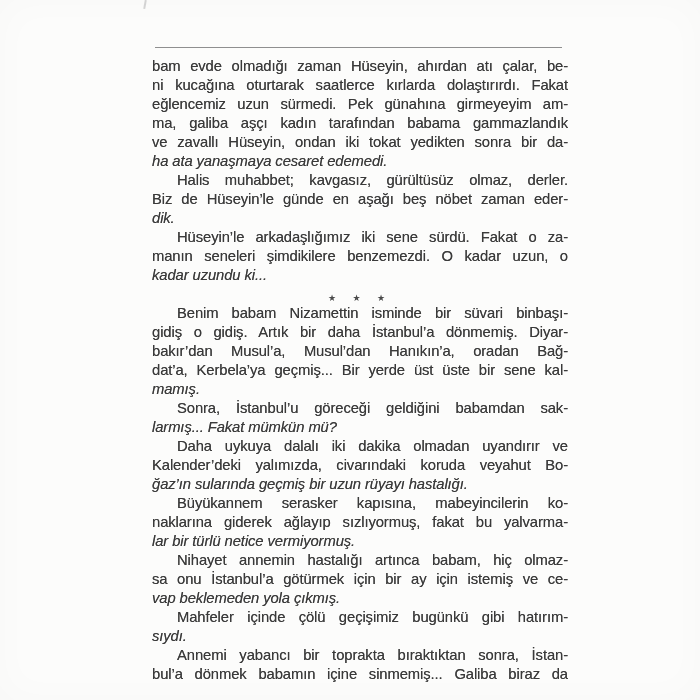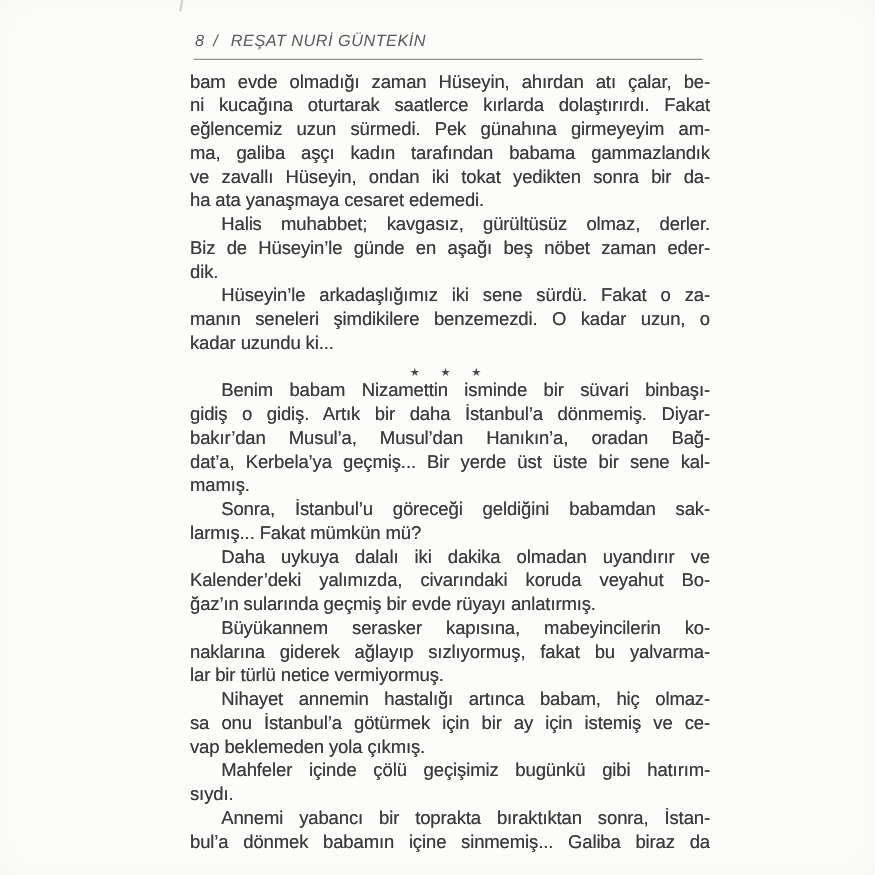--- a/index.html
+++ b/index.html
@@ -59,45 +59,41 @@
   }
   .ln {
     height: 19px;
     overflow: hidden;
     text-align: justify;
     text-align-last: justify;
   }
   .ln.left {
     text-align: left;
     text-align-last: left;
+    font-style: italic;
   }
   .ln.center {
     text-align: center;
     text-align-last: center;
     font-size: 9px;
     letter-spacing: 7px;
     color: #4a4a4a;
     text-shadow: none;
     padding-top: 4px;
     height: 15px;
   }
   .ln.indent { text-indent: 25px; }
 </style>
 </head>
 <body>
 
 <div class="page">
 
   <div class="scan-artifact"></div>
 
-  <div class="running-header">
-    <span class="page-num">8</span>
-    <span class="divider">/</span>
-    <span class="author">REŞAT NURİ GÜNTEKİN</span>
-  </div>
 
   <div class="header-rule"></div>
 
   <div class="body-text" id="body-text">
       <div class="ln">bam evde olmadığı zaman Hüseyin, ahırdan atı çalar, be-</div>
       <div class="ln">ni kucağına oturtarak saatlerce kırlarda dolaştırırdı. Fakat</div>
       <div class="ln">eğlencemiz uzun sürmedi. Pek günahına girmeyeyim am-</div>
       <div class="ln">ma, galiba aşçı kadın tarafından babama gammazlandık</div>
       <div class="ln">ve zavallı Hüseyin, ondan iki tokat yedikten sonra bir da-</div>
       <div class="ln left">ha ata yanaşmaya cesaret edemedi.</div>
@@ -110,21 +106,21 @@
       <div class="ln center">★ ★ ★</div>
       <div class="ln indent">Benim babam Nizamettin isminde bir süvari binbaşı-</div>
       <div class="ln">gidiş o gidiş. Artık bir daha İstanbul’a dönmemiş. Diyar-</div>
       <div class="ln">bakır’dan Musul’a, Musul’dan Hanıkın’a, oradan Bağ-</div>
       <div class="ln">dat’a, Kerbela’ya geçmiş... Bir yerde üst üste bir sene kal-</div>
       <div class="ln left">mamış.</div>
       <div class="ln indent">Sonra, İstanbul’u göreceği geldiğini babamdan sak-</div>
       <div class="ln left">larmış... Fakat mümkün mü?</div>
       <div class="ln indent">Daha uykuya dalalı iki dakika olmadan uyandırır ve</div>
       <div class="ln">Kalender’deki yalımızda, civarındaki koruda veyahut Bo-</div>
-      <div class="ln left">ğaz’ın sularında geçmiş bir evde rüyayı anlatırmış.</div>
+      <div class="ln left">ğaz’ın sularında geçmiş bir uzun rüyayı hastalığı.</div>
       <div class="ln indent">Büyükannem serasker kapısına, mabeyincilerin ko-</div>
       <div class="ln">naklarına giderek ağlayıp sızlıyormuş, fakat bu yalvarma-</div>
       <div class="ln left">lar bir türlü netice vermiyormuş.</div>
       <div class="ln indent">Nihayet annemin hastalığı artınca babam, hiç olmaz-</div>
       <div class="ln">sa onu İstanbul’a götürmek için bir ay için istemiş ve ce-</div>
       <div class="ln left">vap beklemeden yola çıkmış.</div>
       <div class="ln indent">Mahfeler içinde çölü geçişimiz bugünkü gibi hatırım-</div>
       <div class="ln left">sıydı.</div>
       <div class="ln indent">Annemi yabancı bir toprakta bıraktıktan sonra, İstan-</div>
       <div class="ln">bul’a dönmek babamın içine sinmemiş... Galiba biraz da</div>

